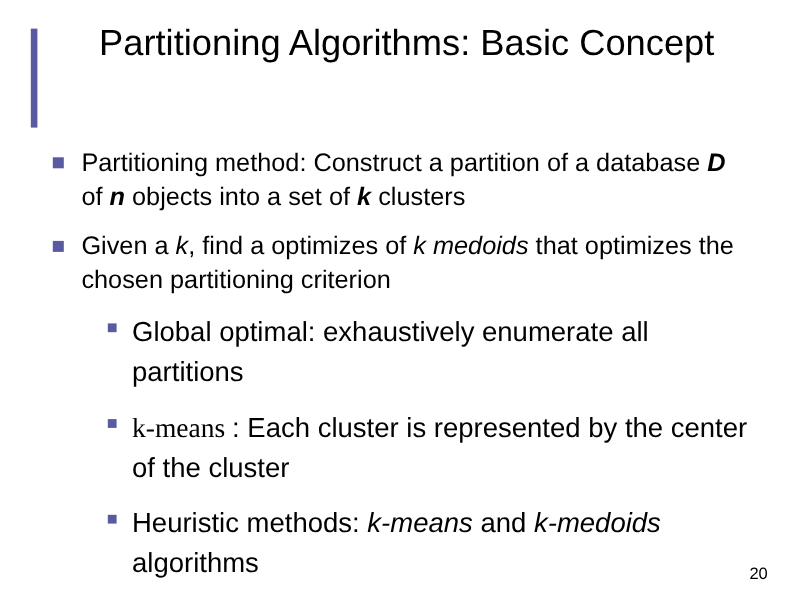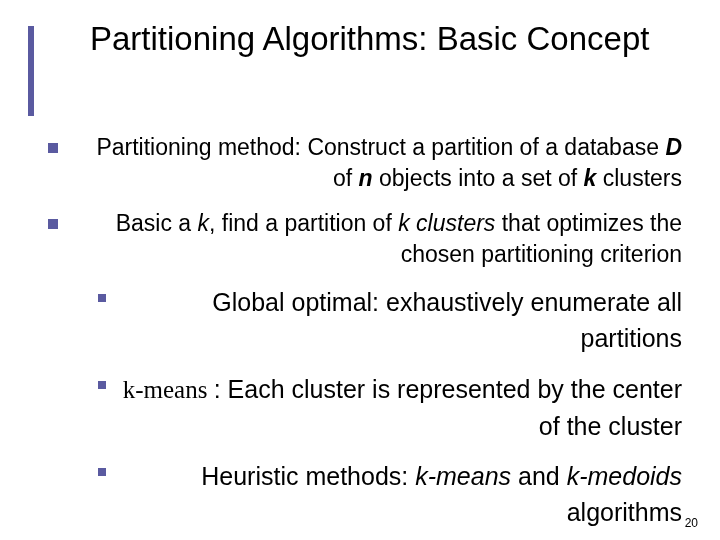--- a/index.html
+++ b/index.html
@@ -44,21 +44,20 @@
     list-style: none;
     margin: 0;
     padding: 0 10px 0 14px;
   }
   ul.lvl1 > li {
     position: relative;
     font-size: 23px;
     line-height: 1.35;
     padding-left: 32px;
     margin-bottom: 14px;
-    text-align: right;
   }
   ul.lvl1 > li::before {
     content: "";
     position: absolute;
     left: 6px;
     top: 11px;
     width: 10px;
     height: 10px;
     background: #5a5aa0;
   }
@@ -83,21 +82,21 @@
     height: 8px;
     background: #5a5aa0;
   }
   .it { font-style: italic; }
   .bi { font-style: italic; font-weight: bold; }
   .serif { font-family: "Times New Roman", Times, serif; }
   .pagenum {
     position: absolute;
     right: 22px;
     bottom: 10px;
-    font-size: 12px;
+    font-size: 15px;
     font-family: Arial, sans-serif;
   }
 </style>
 </head>
 <body>
 
 <div class="slide">
 
   <div class="title-wrap">
     <div class="accent"></div>
@@ -105,21 +104,21 @@
   </div>
 
   <div class="body">
     <ul class="lvl1">
 
       <li>
         <span>Partitioning method: Construct a partition of a database </span><span class="bi">D</span><span> of </span><span class="bi">n</span><span> objects into a set of </span><span class="bi">k</span><span> clusters</span>
       </li>
 
       <li>
-        <span>Basic a </span><span class="it">k</span><span>, find a partition of </span><span class="it">k clusters </span><span>that optimizes the chosen partitioning criterion</span>
+        <span>Given a </span><span class="it">k</span><span>, find a optimizes of </span><span class="it">k medoids </span><span>that optimizes the chosen partitioning criterion</span>
 
         <ul class="lvl2">
           <li>
             <span>Global optimal: exhaustively enumerate all partitions</span>
           </li>
           <li>
             <span class="serif">k-means </span><span>: Each cluster is represented by the center of the cluster</span>
           </li>
           <li>
             <span>Heuristic methods: </span><span class="it">k-means</span><span> and </span><span class="it">k-medoids</span><span> algorithms</span>

